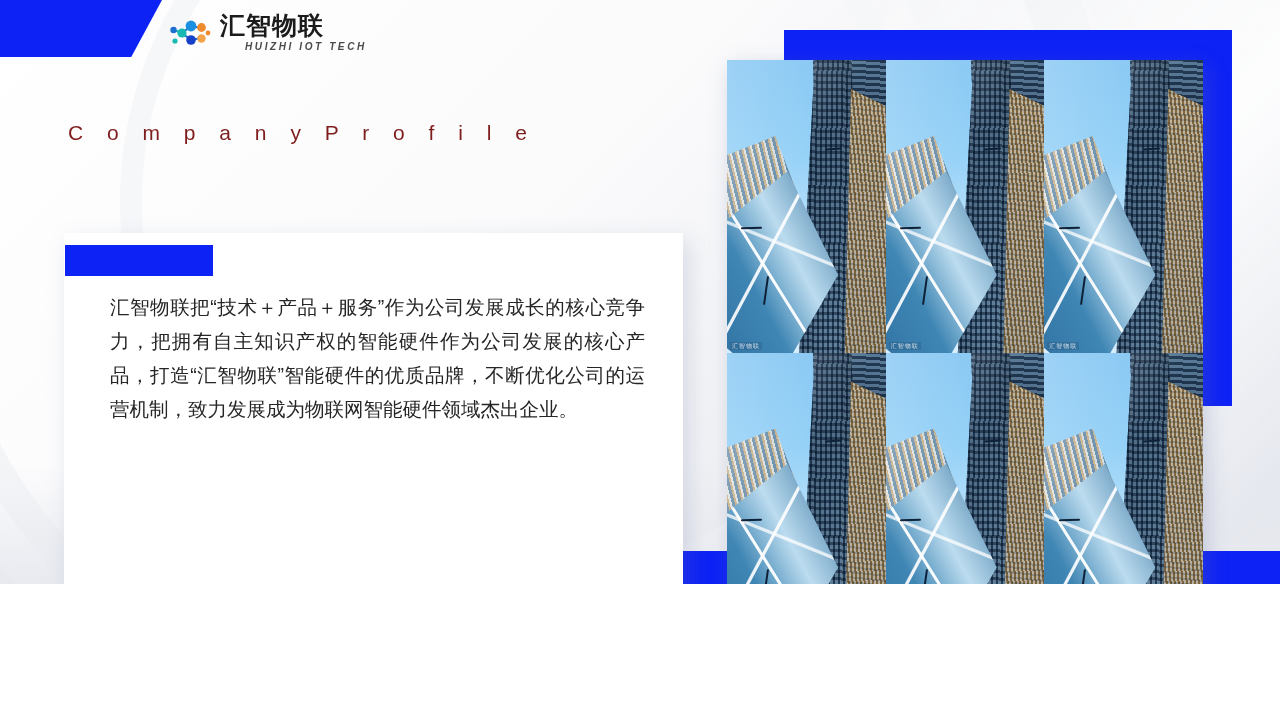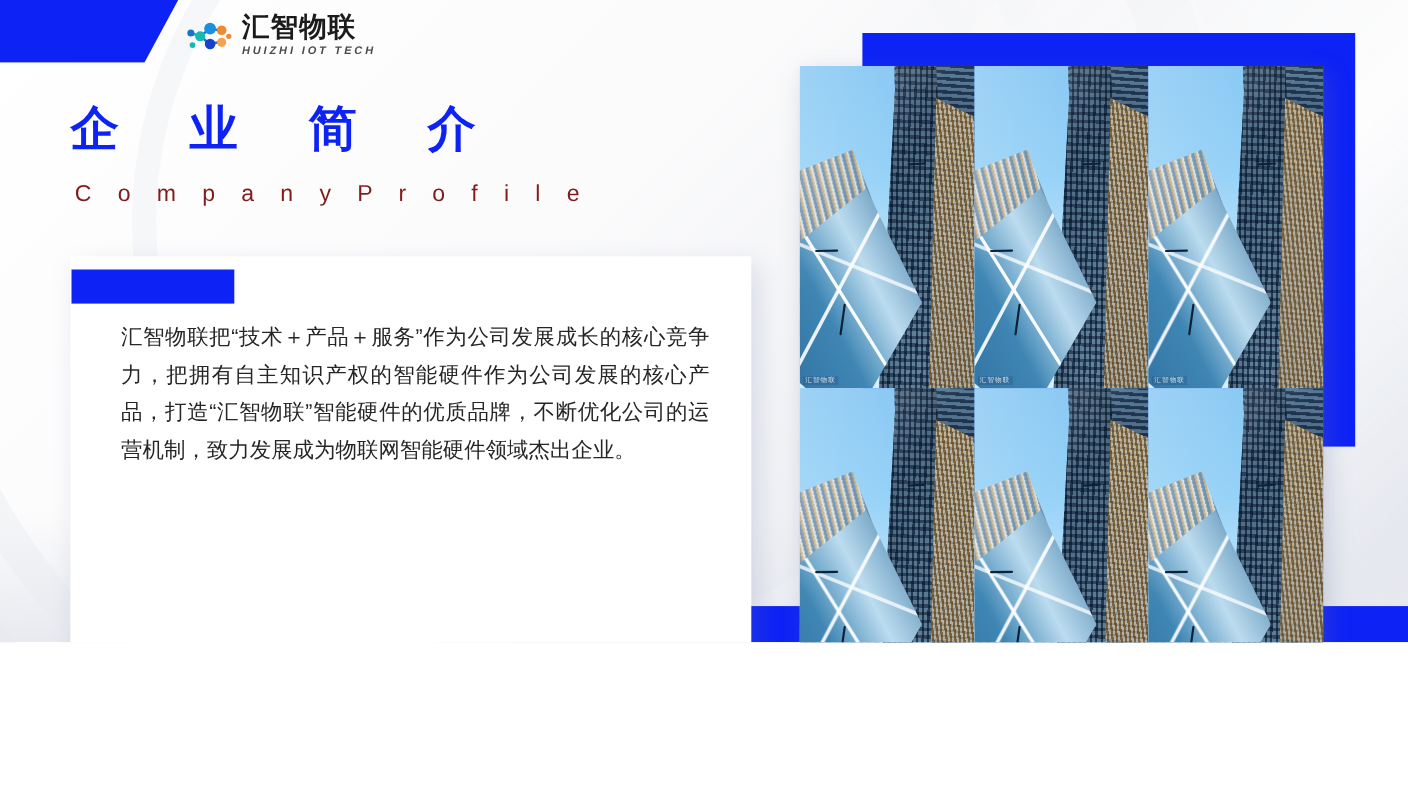--- a/index.html
+++ b/index.html
@@ -316,20 +316,21 @@
     color: #1b1b1b;
     letter-spacing: 1px;
   }
   .logo-en {
     margin-top: 4px;
     font-size: 10px;
     font-weight: 700;
     font-style: italic;
     color: #4a4a4a;
     letter-spacing: 2.6px;
+    margin-left: 25px;
   }
 </style>
 </head>
 <body>
 
 <div id="slide" style="--brand:#0d22f5;">
 
   <div class="bg-base"></div>
   <div class="bg-swirl sw3"></div>
   <div class="bg-swirl sw1"></div>
@@ -359,21 +360,20 @@
         <circle cx="40" cy="17" r="2.4" fill="#f08a2e"></circle>
       </svg>
     </span>
     <span class="logo-text">
       <span class="logo-cn">汇智物联</span>
       <span class="logo-en">HUIZHI IOT TECH</span>
     </span>
   </div>
 
   <div class="heading-block">
-    <h1 class="title-cn">企 业 简 介</h1>
     <div class="title-en">C o m p a n y   P r o f i l e</div>
   </div>
 
   <div class="card-shadow-wrap">
     <div class="text-card"></div>
     <div class="accent-bar"></div>
     <div class="card-body">
       <p>汇智物联把“技术＋产品＋服务”作为公司发展成长的核心竞争力，把拥有自主知识产权的智能硬件作为公司发展的核心产品，打造“汇智物联”智能硬件的优质品牌，不断优化公司的运营机制，致力发展成为物联网智能硬件领域杰出企业。</p>
     </div>
   </div>

